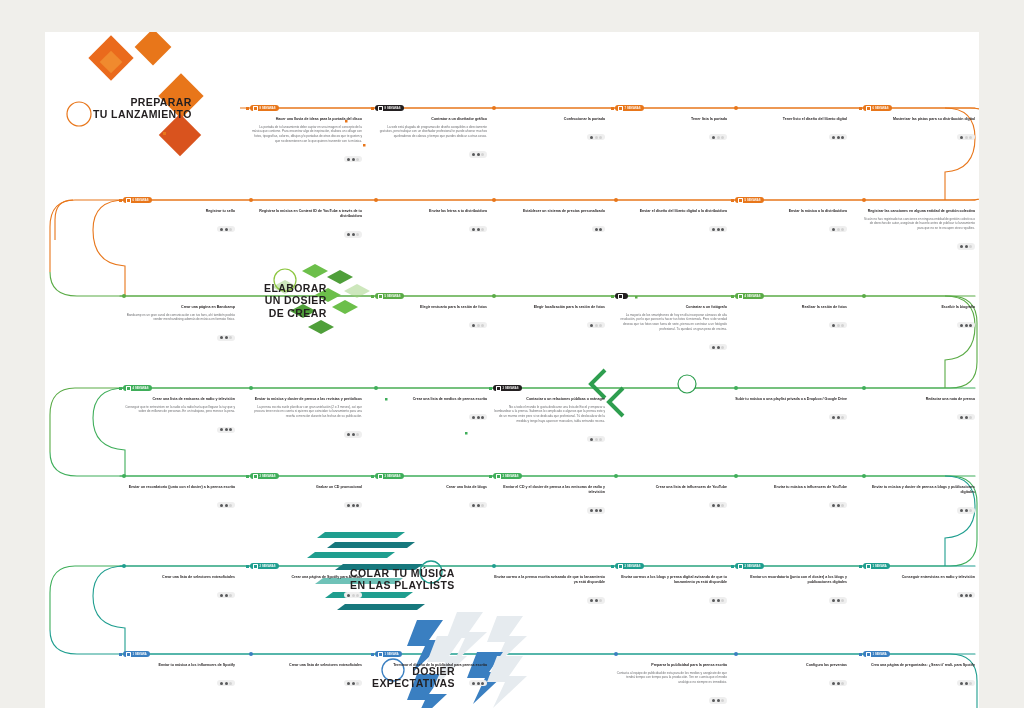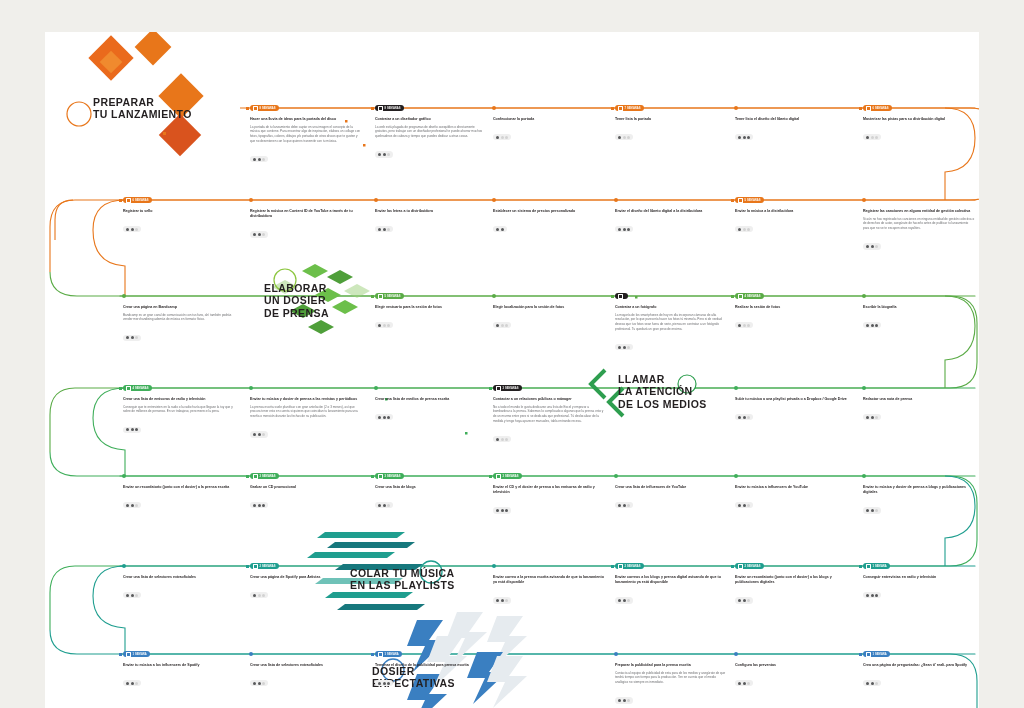--- a/index.html
+++ b/index.html
@@ -6,20 +6,21 @@
   body{
     width:1024px;height:708px;
     background:#f0efeb;
     font-family:"Liberation Sans", sans-serif;
     overflow:hidden;
   }
   #page{
     position:absolute;left:45px;top:32px;width:934px;height:676px;
     background:#ffffff;
     overflow:hidden;
+    text-align:right;
   }
   .svg-layer{position:absolute;left:0;top:0;width:934px;height:676px;}
 
   
   .sec-title{
     position:absolute;
     font-weight:bold;
     color:#231f20;
     letter-spacing:0.4px;
     line-height:1.18;
@@ -171,25 +172,22 @@
         <rect x="420" y="400" width="2.5" height="2.5" fill="#3fae5a"></rect>
       </g>
     </g>
   </svg>
 
   <div class="sec-title" style="left:48px;top:64px;">PREPARAR
 TU LANZAMIENTO</div>
 
   <div class="sec-title" style="left:219px;top:250px;">ELABORAR
 UN DOSIER
-DE PRENSA</div>
-
-  <div class="sec-title" style="left:573px;top:341px;">LLAMAR
-LA ATENCIÓN
-DE LOS MEDIOS</div>
+DE CREAR</div>
+
 
   <div class="sec-title" style="left:305px;top:535px;">COLAR TU MÚSICA
 EN LAS PLAYLISTS</div>
 
   <div class="sec-title" style="left:327px;top:633px;">DOSIER
 EXPECTATIVAS</div>
 
   <div id="cards">
       <div style="position: absolute; left: 201px; top: 74.5px; width: 3px; height: 3px; background: rgb(232, 118, 26);"></div>
       <div class="badge" style="left: 205px; top: 73px; background: rgb(232, 118, 26);">

